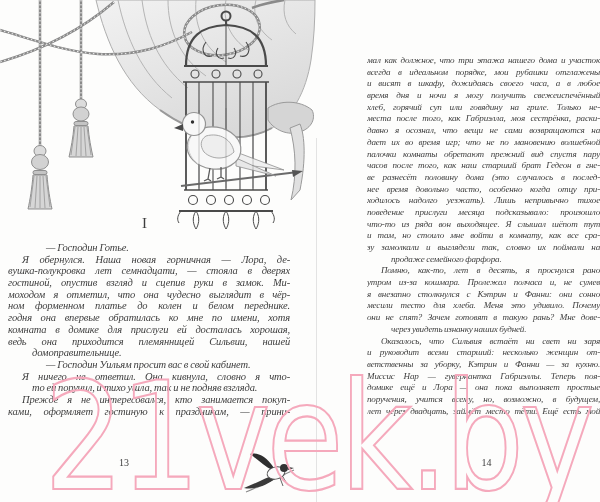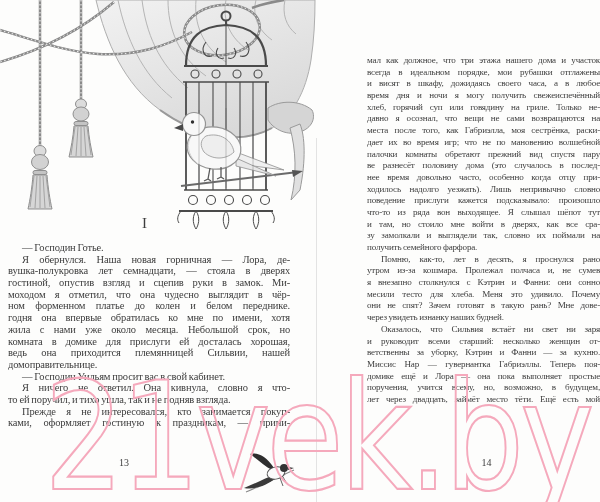--- a/index.html
+++ b/index.html
@@ -13,26 +13,26 @@
     position:absolute; left:316px; top:138px; width:1px; height:364px;
     background:var(--gutter_line,#e3e3e3);
   }
   .illustration{ position:absolute; left:0; top:0; z-index:2; }
   .vignette{ position:absolute; left:238px; top:450px; z-index:2; }
   .heading{
     position:absolute; left:8px; top:215px; width:282px;
     text-align:center; transform:translateX(-4px);
     font-size:15px; letter-spacing:1px; z-index:3;
   }
-  .page-text{ position:absolute; z-index:3; }
+  .page-text{ position:absolute; z-index:3;font-style:italic; }
   .page-text .line{
     text-align:justify; text-align-last:justify;
     height:11.7px; line-height:11.7px; overflow:hidden;
   }
-  .page-text .line.end{ text-align-last:left; }
+  .page-text .line.end{ text-align-last:left;margin-left:24px; }
   .page-text .line.indent{ text-indent:14px; }
   .page-text.left{
     left:8px; top:242px; width:282px;
     font-size:10.5px; letter-spacing:-0.15px; word-spacing:-0.5px;
   }
   .page-text.right{
     left:367px; top:55px; width:233px;
     font-size:9.1px; letter-spacing:-0.2px; word-spacing:-0.5px;
   }
   .pagenum{ position:absolute; z-index:3; font-size:10px; text-align:center; }
@@ -196,21 +196,20 @@
   <div class="heading">I</div>
 
   <div class="page-text left">
       <div class="line indent end">— Господин Готье.</div>
       <div class="line indent">Я обернулся. Наша новая горничная — Лора, де-</div>
       <div class="line">вушка-полукровка лет семнадцати, — стояла в дверях</div>
       <div class="line">гостиной, опустив взгляд и сцепив руки в замок. Ми-</div>
       <div class="line">моходом я отметил, что она чудесно выглядит в чёр-</div>
       <div class="line">ном форменном платье до колен и белом переднике.</div>
       <div class="line">годня она впервые обратилась ко мне по имени, хотя</div>
-      <div class="line">жила с нами уже около месяца. Небольшой срок, но</div>
       <div class="line">комната в домике для прислуги ей досталась хорошая,</div>
       <div class="line">ведь она приходится племянницей Сильвии, нашей</div>
       <div class="line end">домоправительнице.</div>
       <div class="line indent end">— Господин Уильям просит вас в свой кабинет.</div>
       <div class="line indent">Я ничего не ответил. Она кивнула, словно я что-</div>
       <div class="line end">то ей поручил, и тихо ушла, так и не подняв взгляда.</div>
       <div class="line indent">Прежде я не интересовался, кто занимается покуп-</div>
       <div class="line">ками, оформляет гостиную к праздникам, — прини-</div>
     </div>
 
@@ -227,32 +226,33 @@
     <path d="M50,17 l6,1 -6,2 Z" fill="#2e2e2e"></path>
     <path d="M42,28 l3,8 M45,27 l4,7" stroke="#555" stroke-width="0.9" fill="none"></path>
   </svg>
 
   <div class="page-text right">
       <div class="line">мал как должное, что три этажа нашего дома и участок</div>
       <div class="line">всегда в идеальном порядке, мои рубашки отглажены</div>
       <div class="line">и висят в шкафу, дожидаясь своего часа, а в любое</div>
       <div class="line">время дня и ночи я могу получить свежеиспечённый</div>
       <div class="line">хлеб, горячий суп или говядину на гриле. Только не-</div>
+      <div class="line">места после того, как Габриэлла, моя сестрёнка, раски-</div>
       <div class="line">давно я осознал, что вещи не сами возвращаются на</div>
-      <div class="line">места после того, как Габриэлла, моя сестрёнка, раски-</div>
       <div class="line">дает их во время игр; что не по мановению волшебной</div>
       <div class="line">палочки комнаты обретают прежний вид спустя пару</div>
+      <div class="line">часов после того, как наш старший брат Гедеон в гне-</div>
       <div class="line">ве разнесёт половину дома (это случалось в послед-</div>
       <div class="line">нее время довольно часто, особенно когда отцу при-</div>
-      <div class="line">ходилось надолго уезжать). Лишь непривычно словно</div>
-      <div class="line">поведение прислуги кажется подсказывало: произошло</div>
+      <div class="line">ходилось надолго уезжать). Лишь непривычно тихое</div>
+      <div class="line">поведение прислуги месяца подсказывало: произошло</div>
       <div class="line">что-то из ряда вон выходящее. Я слышал шёпот тут</div>
-      <div class="line">и там, но стоило мне войти в дверях, как все сра-</div>
+      <div class="line">и там, но стоило мне войти в комнату, как все сра-</div>
       <div class="line">зу замолкали и выглядели так, словно их поймали на</div>
-      <div class="line end">получить семейного фарфора.</div>
+      <div class="line end">продаже семейного фарфора.</div>
       <div class="line indent">Помню, как-то, лет в десять, я проснулся рано</div>
       <div class="line">утром из-за кошмара. Пролежал полчаса и, не сумев</div>
       <div class="line">я внезапно столкнулся с Кэтрин и Фанни: они сонно</div>
       <div class="line">месили тесто для хлеба. Меня это удивило. Почему</div>
       <div class="line">они не спят? Зачем готовят в такую рань? Мне дове-</div>
       <div class="line end">через увидеть изнанку наших будней.</div>
       <div class="line indent">Оказалось, что Сильвия встаёт ни свет ни заря</div>
       <div class="line">и руководит всеми старший: несколько женщин от-</div>
       <div class="line">ветственны за уборку, Кэтрин и Фанни — за кухню.</div>
       <div class="line">Миссис Нар — гувернантка Габриэллы. Теперь поя-</div>

